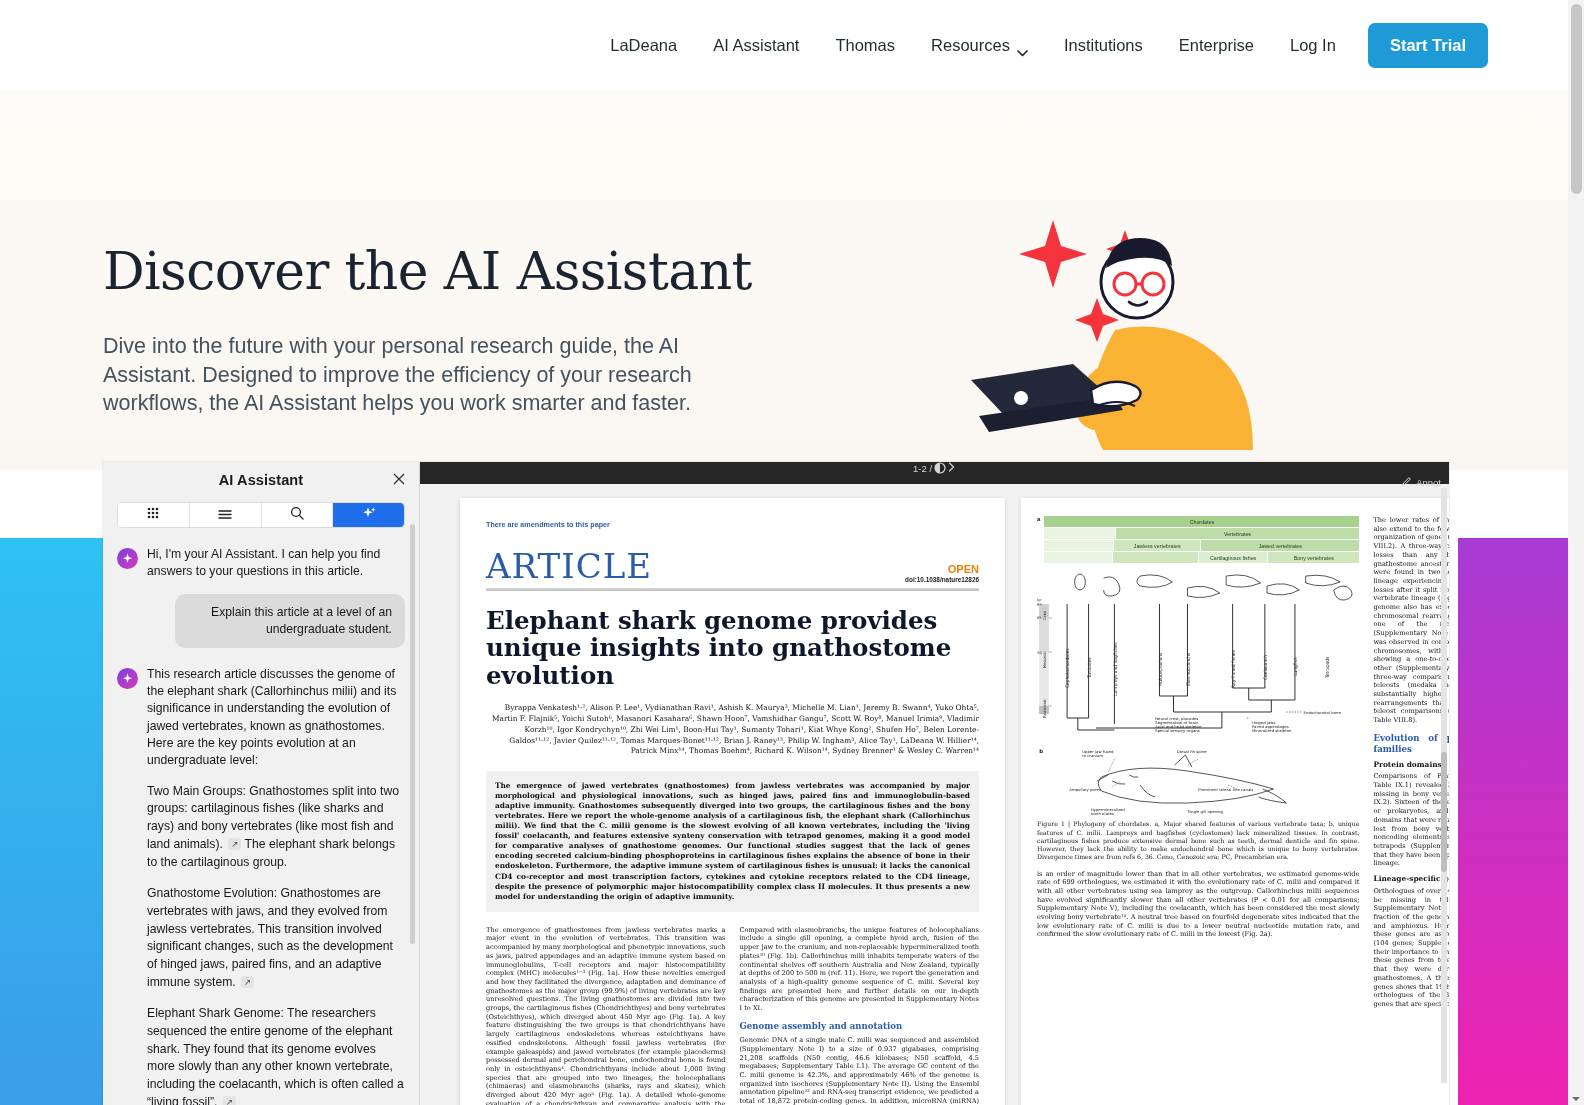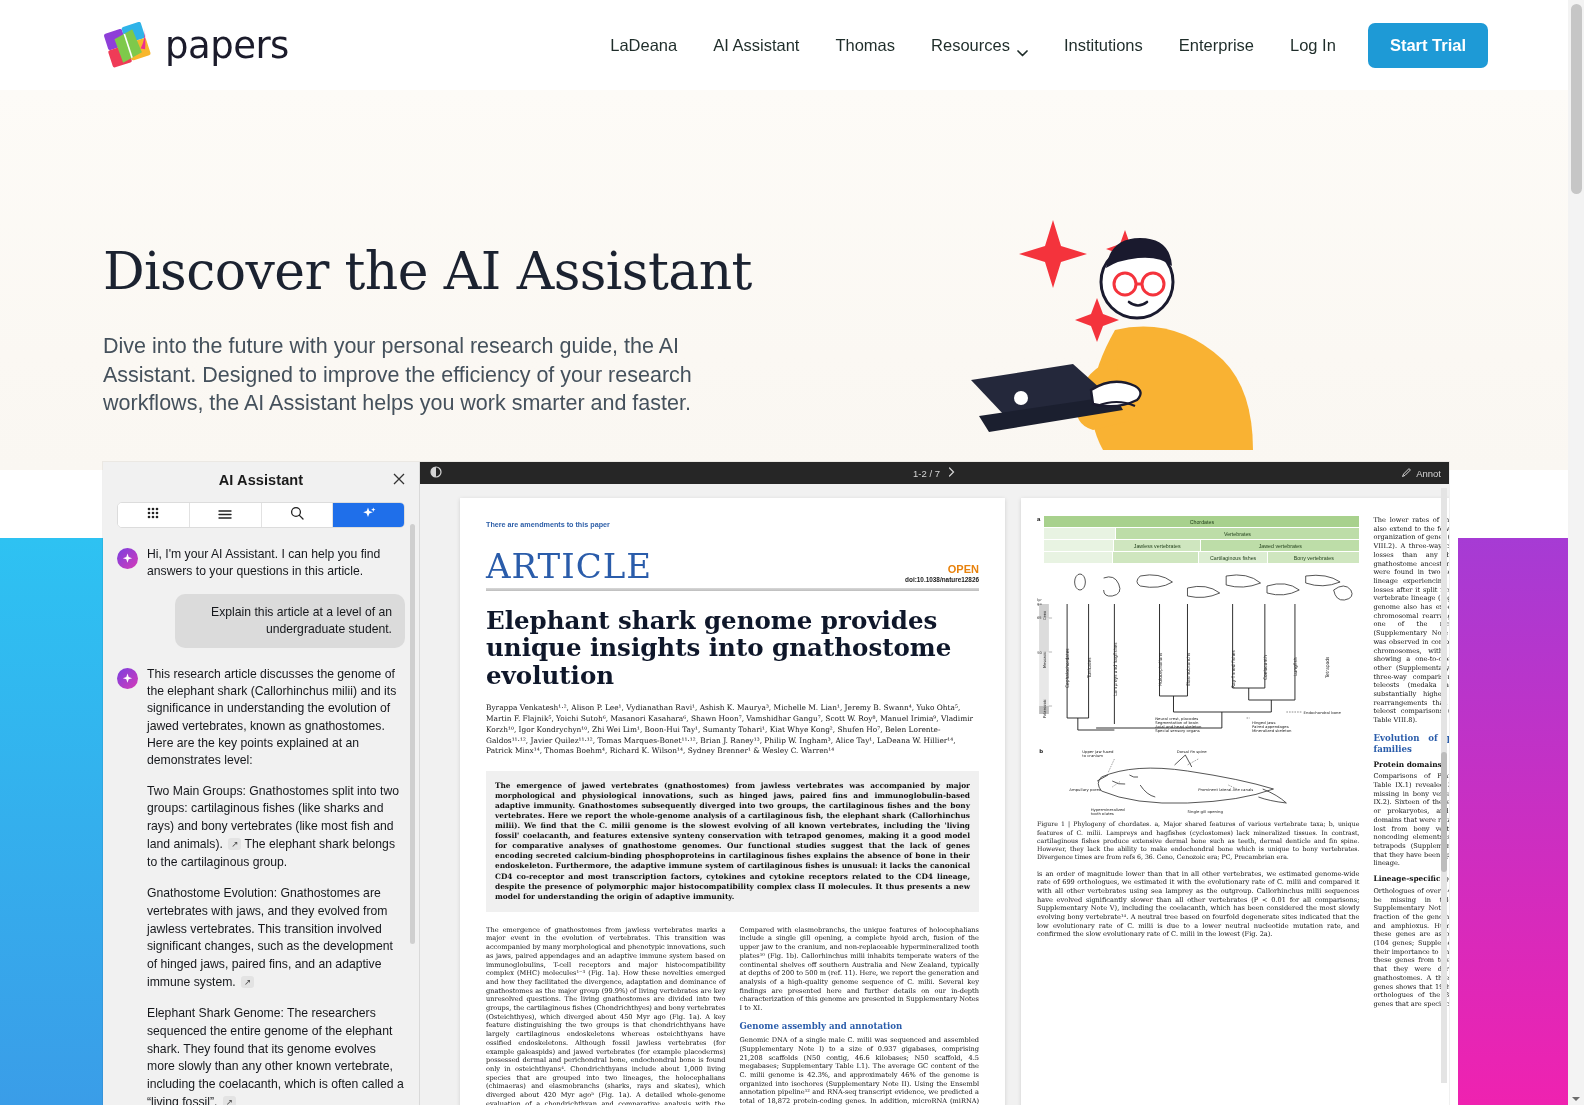--- a/index.html
+++ b/index.html
@@ -113,21 +113,21 @@
   }
   .ai-scroll {
     position:absolute; right:4px; top:62px; width:5px; height:420px;
     background:#cfcfcf; border-radius:3px;
   }
 
   
   .pdf-wrap { flex:1; position:relative; background:#f1f1f1; overflow:hidden; }
   .pdf-toolbar {
     height: 22px; background:#262626; display:flex; align-items:center;
-    color:#d6d6d6; font-size:9.5px; position:relative;
+    color:#d6d6d6; font-size:9.5px; position:relative;flex-direction:column;
   }
   .tb-left { padding-left:10px; display:flex; align-items:center; gap:8px;}
   .tb-center { position:absolute; left:50%; transform:translateX(-50%); display:flex; align-items:center; gap:8px; }
   .tb-right { margin-left:auto; padding-right:8px; display:flex; align-items:center; gap:4px;}
   .pdf-pages { display:flex; gap:16px; padding: 14px 0 0 0; background:#f1f1f1; height:621px; }
   .pdf-page {
     background:#fff; flex:none; position:relative; overflow:hidden;
     box-shadow: 0 1px 4px rgba(0,0,0,.14);
   }
   .page-a { width:545px; height:700px; margin-left:40px; padding: 22px 26px; }
@@ -137,21 +137,21 @@
   .art-row { display:flex; align-items:flex-end; justify-content:space-between;}
   .art-word { font-family:"DejaVu Serif", serif; font-size:34px; color:#2a5caa; letter-spacing:1px; line-height:1;}
   .open-col { text-align:right; }
   .open-tag { font-size:11px; font-weight:700; color:#e8820c; font-family:"Liberation Sans",sans-serif;}
   .doi { font-size:6.4px; font-weight:700; color:#222; margin-top:1px;}
   .rule { height:3px; background:linear-gradient(180deg,#d8d8d8,#bdbdbd); margin:5px 0 16px 0;}
   .art-title {
     font-family:"DejaVu Serif", serif; font-weight:700; font-size:24.5px;
     line-height:1.12; color:#0f172a; margin-bottom:14px;
   }
-  .authors { font-family:"DejaVu Serif", serif; font-size:7.4px; line-height:1.45; color:#111; margin-bottom:14px;}
+  .authors { font-family:"DejaVu Serif", serif; font-size:7.4px; line-height:1.45; color:#111; margin-bottom:14px;text-align:right;}
   .abstract {
     background:#f0f0f0; font-family:"DejaVu Serif", serif; font-weight:700;
     font-size:7.4px; line-height:1.36; text-align:justify; color:#111;
     padding:10px 9px; margin-bottom:14px;
   }
   .cols { display:flex; gap:14px; }
   .col { flex:1; font-family:"DejaVu Serif", serif; font-size:6.6px; line-height:1.32; text-align:justify; color:#111;}
   .col p { margin-bottom:6px; }
   .sec-head { color:#2a5caa; font-family:"DejaVu Serif",serif; font-weight:700; font-size:8.6px; margin:8px 0 4px 0;}
   .sub-head { color:#111; font-family:"DejaVu Serif",serif; font-weight:700; font-size:7.4px; margin:4px 0 3px 0;}
@@ -173,36 +173,20 @@
   .win-scroll { position:absolute; right:0; top:0; width:16px; height:1105px; background:#f3f3f3; z-index:60;}
   .win-thumb { position:absolute; right:2px; top:4px; width:11px; height:190px; background:#c6c6c6; border-radius:6px; z-index:61;}
   .win-arrow { position:absolute; right:3px; width:10px; height:10px; z-index:61; }
 </style>
 </head>
 <body>
 
 <div id="page">
 
   <div class="nav">
-    <div class="logo">
-      <span class="logo-mark">
-        <svg width="52" height="46" viewBox="0 0 52 46">
-          <g transform="rotate(-18 26 23)">
-            <rect x="5" y="5" width="19" height="17" rx="2" fill="#8e3fd8"></rect>
-            <rect x="24" y="4" width="20" height="17" rx="2" fill="#2fb3e8"></rect>
-            <rect x="4" y="22" width="20" height="18" rx="2" fill="#ef3b57"></rect>
-            <rect x="24" y="21" width="20" height="18" rx="2" fill="#f8b62c"></rect>
-            <path d="M14 13 L34 9 L36 34 L15 38 Z" fill="#7ec94b"></path>
-            <path d="M25 11 L25 36" stroke="#fff" stroke-width="1.6" fill="none"></path>
-            <path d="M36 30 q8 -8 10 -18 q-3 13 -6 20z" fill="#ee2e8f"></path>
-          </g>
-        </svg>
-      </span>
-      <span class="logo-word">papers</span>
-    </div>
 
     <div class="nav-right">
       <a class="nav-link">
           <span>LaDeana</span>
         </a>
       <a class="nav-link">
           <span>AI Assistant</span>
         </a>
       <a class="nav-link">
           <span>Thomas</span>
@@ -337,21 +321,21 @@
         </div>
 
         <div class="user-bubble">Explain this article at a level of an undergraduate student.</div>
 
         <div class="msg-row">
           <span class="spark-av">
             <svg width="11" height="11" viewBox="0 0 12 12">
                 <path d="M6 0.6 L7.3 4.3 L11 5.6 L7.3 6.9 L6 10.6 L4.7 6.9 L1 5.6 L4.7 4.3 Z" fill="#fff"></path>
               </svg>
           </span>
-          <span class="msg-txt">This research article discusses the genome of the elephant shark (Callorhinchus milii) and its significance in understanding the evolution of jawed vertebrates, known as gnathostomes. Here are the key points explained at an demonstrates level:</span>
+          <span class="msg-txt">This research article discusses the genome of the elephant shark (Callorhinchus milii) and its significance in understanding the evolution of jawed vertebrates, known as gnathostomes. Here are the key points evolution at an undergraduate level:</span>
         </div>
 
         <div class="para">
           <span>Two Main Groups: Gnathostomes split into two groups: cartilaginous fishes (like sharks and rays) and bony vertebrates (like most fish and land animals).</span>
           <span class="cite">↗</span>
           <span>The elephant shark belongs to the cartilaginous group.</span>
         </div>
 
         <div class="para">
           <span>Gnathostome Evolution: Gnathostomes are vertebrates with jaws, and they evolved from jawless vertebrates. This transition involved significant changes, such as the development of hinged jaws, paired fins, and an adaptive immune system.</span>

